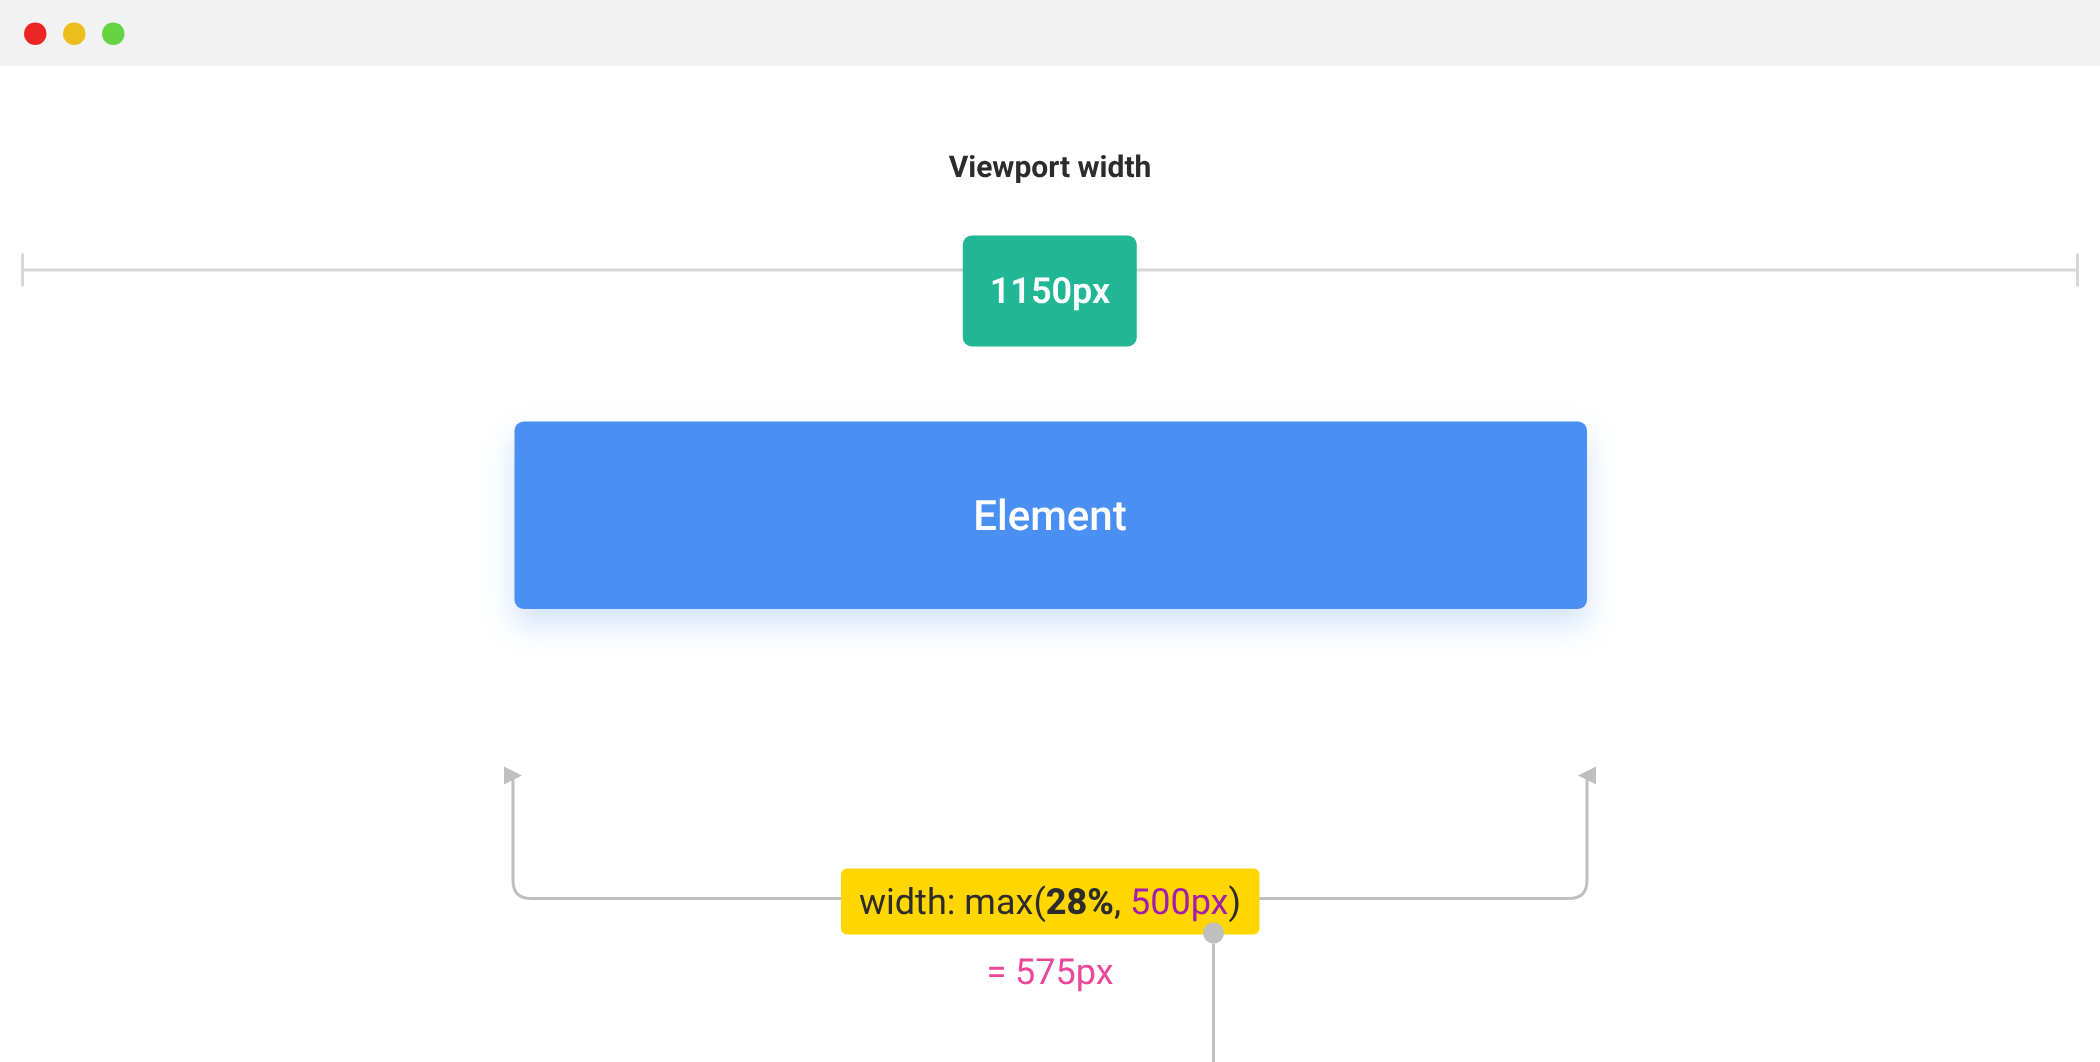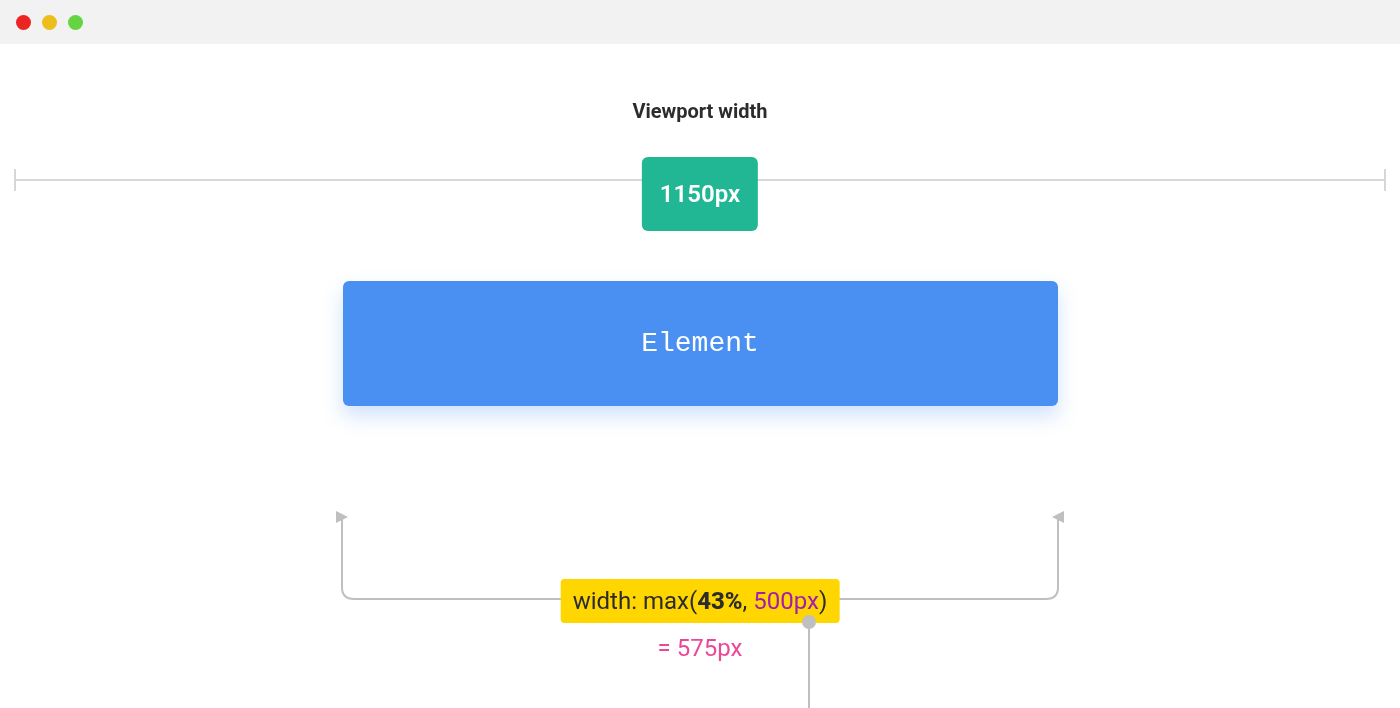--- a/index.html
+++ b/index.html
@@ -73,21 +73,20 @@
     background: #4a90f2;
     color: #fff;
     font-size: 28px;
     font-weight: 500;
     border-radius: 6px;
     display: flex;
     align-items: center;
     justify-content: center;
     margin: 80px auto 0 auto;
     box-shadow: 0 10px 20px rgba(70,140,240,0.25);
-    font-family: Liberation Mono, monospace;
   }
 
   .connector-svg {
     position: absolute;
     top: 400px;
     left: 50%;
     transform: translateX(-50%);
     pointer-events: none;
   }
 
@@ -160,21 +159,21 @@
   <svg class="connector-svg" width="780" height="120">
     <defs>
       <marker id="arrowhead" markerWidth="10" markerHeight="10" refX="5" refY="5" orient="auto">
         <path d="M2,8 L5,2 L8,8 Z" fill="#bfbfbf"></path>
       </marker>
     </defs>
     <path d="M 32 18 L 32 88 Q 32 100 44 100 L 736 100 Q 748 100 748 88 L 748 18" fill="none" stroke="#bfbfbf" stroke-width="2" marker-start="url(#arrowhead)" marker-end="url(#arrowhead)"></path>
   </svg>
 
   <div class="code-pill">
-    <span>width: max(</span><span class="bold">43%</span><span>, </span><span class="muted">500px</span><span>)</span>
+    <span>width: max(</span><span class="bold">28%</span><span>, </span><span class="muted">500px</span><span>)</span>
   </div>
 
   <div class="equals">= 575px</div>
 
   <div class="pointer-dot"></div>
   <div class="pointer-line"></div>
 
 </div>
 
 </body></html>

